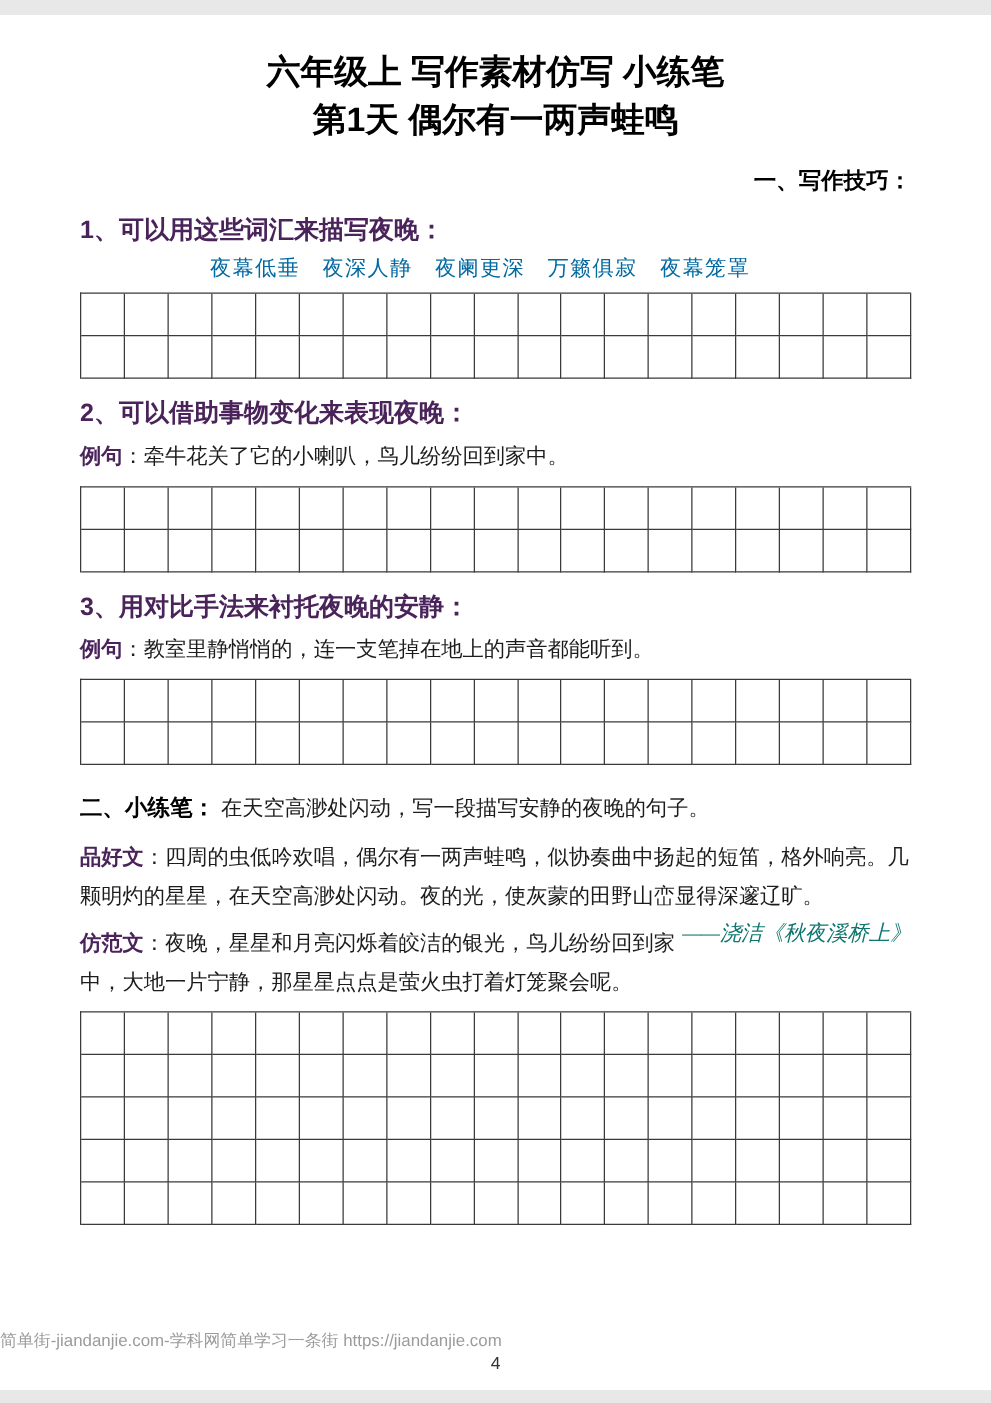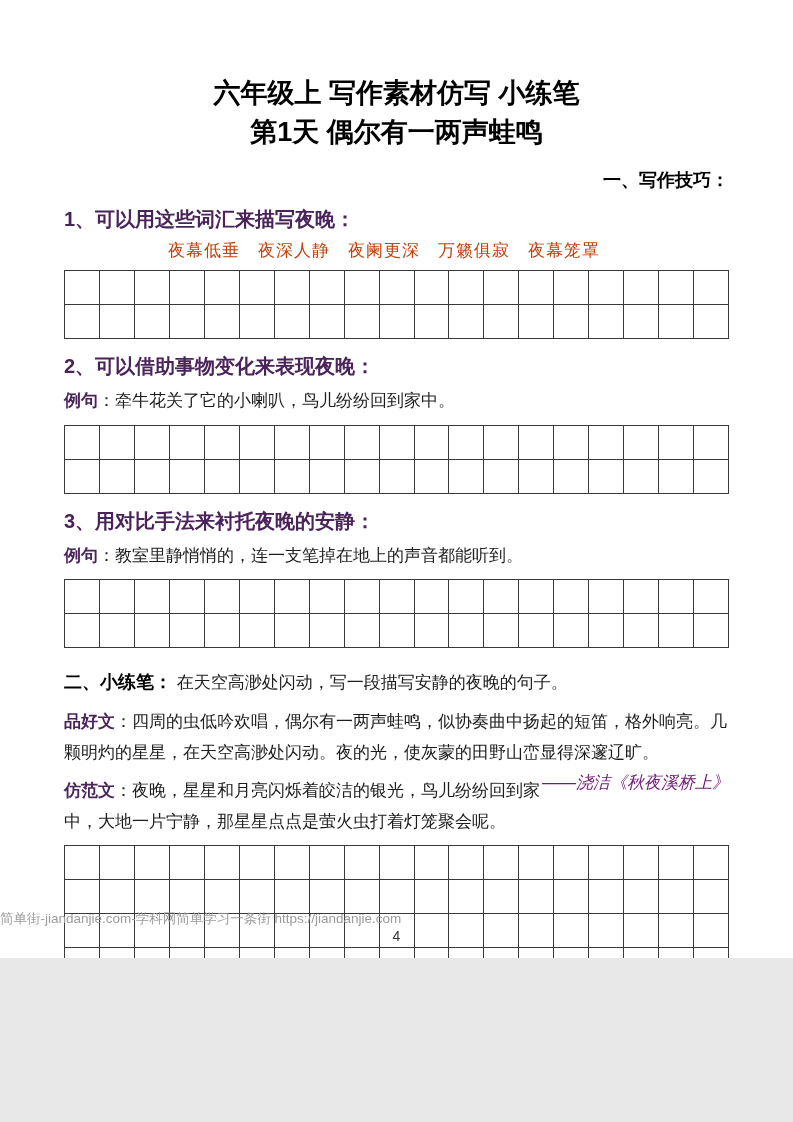--- a/index.html
+++ b/index.html
@@ -1,35 +1,35 @@
 <!DOCTYPE html>
 <html><head>
 <meta charset="utf-8">
 <style>
   * { box-sizing: border-box; }
   html, body { margin: 0; padding: 0; background: #e8e8e8; }
   .page {
     position: relative;
     width: 793px;
-    height: 958px;
-    margin: 0 auto;
+    height: 1100px;
+    margin: 12px auto;
     background: #ffffff;
-    padding: 74px 64px 0 64px;
+    padding: 26px 64px 0 64px;
     font-family: "Liberation Sans", sans-serif;
     color: #1c1c1c;
     font-size: 17px;
     overflow: hidden;
   }
   .title-line { text-align: center; font-weight: bold; font-size: 27px; line-height: 1.45; color: #000; }
   .sec-heading { font-weight: bold; font-size: 18px; color: #000; margin: 16px 0 6px 0; text-align: right; }
   .item-heading { font-weight: bold; font-size: 20px; color: #4a235a; margin: 14px 0 6px 0; }
-  .vocab { color: #c2410c; padding-left: 104px; margin: 6px 0 4px 0; letter-spacing: 1px; }
+  .vocab { color: #0369a1; padding-left: 104px; margin: 6px 0 4px 0; letter-spacing: 1px; }
   .para { line-height: 1.8; margin: 4px 0 8px 0; }
   .label { font-weight: bold; color: #4a235a; }
-  .attribution { float: right; color: #701a75; font-family: Liberation Sans, sans-serif; font-style: italic; }
+  .attribution { float: right; color: #0f766e; font-family: Liberation Serif, serif; font-style: italic; }
   .grid { border-top: 1px solid #3a3a3a; border-left: 1px solid #3a3a3a; margin: 8px 0 12px 0; }
   .grid-row { display: flex; }
   .grid-cell { flex: 1; height: 34px; border-right: 1px solid #3a3a3a; border-bottom: 1px solid #3a3a3a; }
   .practice-intro { line-height: 1.8; margin: 18px 0 8px 0; }
   .footer-line {
     position: absolute; left: 0; right: 0; bottom: 30px;
     text-align: left; color: #9b9b9b; font-size: 13.5px;
   }
   .page-number {
     position: absolute; left: 0; right: 0; bottom: 14px;

